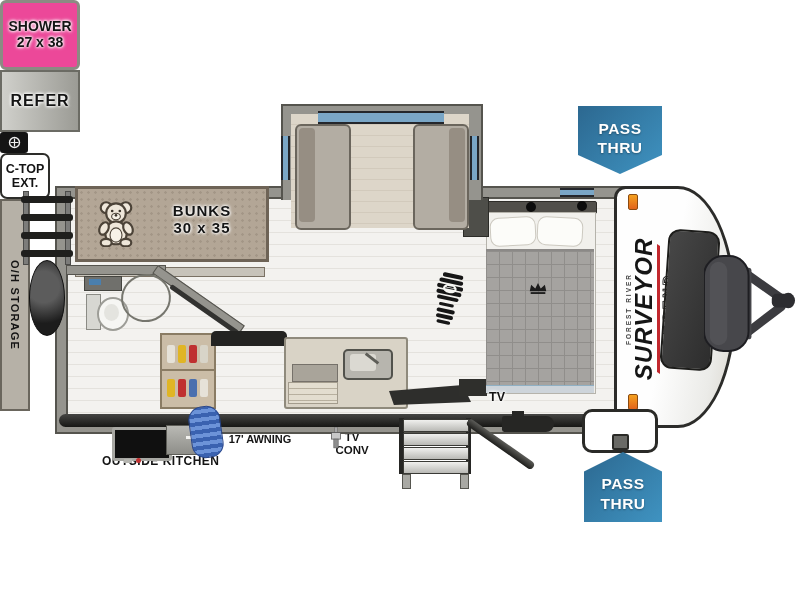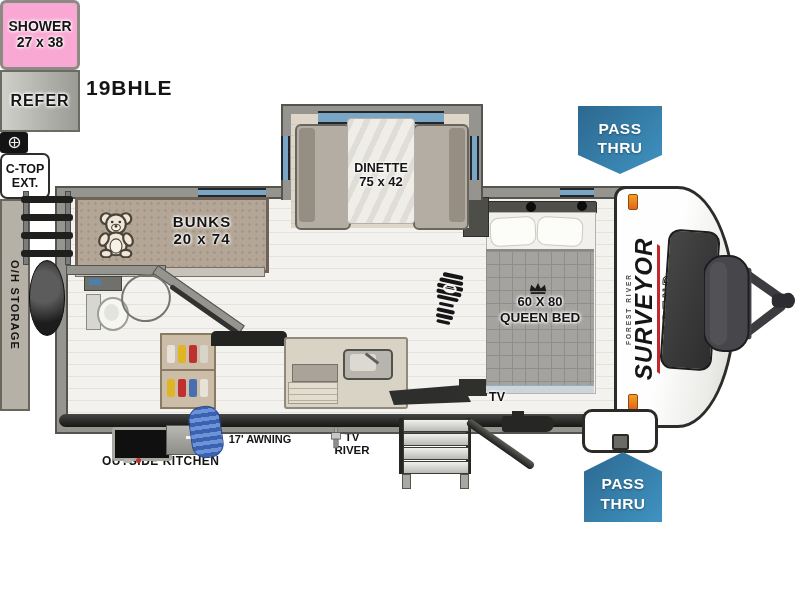--- a/index.html
+++ b/index.html
@@ -18,21 +18,21 @@
   .slide-shell{left:281px;top:104px;width:198px;height:94px;background:#95948e;
                border:2px solid #55544e;border-bottom:none;z-index:4;}
   .slide-floor{left:291px;top:114px;width:178px;height:114px;z-index:4;
                background:repeating-linear-gradient(180deg,#ddd6c9 0 10px,#d2cabc 10px 11px);}
   .bench{width:52px;height:102px;background:#b3ada3;border:2px solid #6b665d;border-radius:6px;z-index:5;}
   .bench .back{position:absolute;top:2px;width:16px;height:94px;background:#968e83;border-radius:4px;}
   .table{left:347px;top:118px;width:66px;height:104px;z-index:5;border:1px solid #b3b0a8;border-radius:4px;
          background:#efede7;
          background-image:repeating-linear-gradient(115deg,rgba(150,148,138,.18) 0 6px,transparent 6px 15px);}
   
-  .bunks{left:75px;top:197px;width:188px;height:70px;background:#b3a696;border:3px solid #6e6356;z-index:3;
+  .bunks{left:75px;top:186px;width:188px;height:70px;background:#b3a696;border:3px solid #6e6356;z-index:3;
          background-image:radial-gradient(rgba(90,78,64,.18) 1px,transparent 1.5px);background-size:7px 7px;}
   .bunk-edge{left:75px;top:267px;width:188px;height:8px;background:#c7c3ba;border:1px solid #7a7164;z-index:3;}
   
   .ladder{left:21px;top:191px;width:52px;height:72px;z-index:2;}
   .ladder .rail{position:absolute;top:0;width:4px;height:72px;background:#7c7c7a;border:1px solid #4c4c4a;}
   .ladder .rung{position:absolute;left:0;width:52px;height:7px;background:#1f1f1d;border-radius:3px;}
   .tire{left:29px;top:260px;width:34px;height:74px;border-radius:50%;z-index:2;
         background:radial-gradient(circle at 40% 35%,#5c5c5c 0 30%,#1c1c1c 70%);border:1px solid #0e0e0e;}
   
   .wallh{left:66px;top:265px;width:98px;height:8px;background:#95948e;border:1px solid #55544e;z-index:3;}
@@ -41,21 +41,21 @@
   .bathdoor{left:172px;top:284px;width:82px;height:5px;background:#323230;border-radius:2px;
             transform:rotate(35deg);transform-origin:left top;z-index:3;}
   .tank{left:86px;top:294px;width:13px;height:34px;background:#d7d7d2;border:1px solid #8b8b85;z-index:3;}
   .bowl{left:97px;top:297px;width:28px;height:30px;background:#f6f6f3;border:2px solid #9d9d97;border-radius:50%;z-index:3;}
   .bowl-in{left:104px;top:304px;width:15px;height:17px;background:#e4e4df;border-radius:50%;z-index:3;}
   .shelf{left:84px;top:276px;width:36px;height:13px;background:#70706c;border:1px solid #44443f;z-index:3;}
   .towel{left:89px;top:279px;width:12px;height:6px;background:#4a7fae;z-index:3;}
   .vanity{left:121px;top:274px;width:46px;height:44px;border-radius:50%;border:2px solid #76766e;z-index:3;
           transform:rotate(-15deg);
           background:radial-gradient(circle at 42% 40%,#ececе8 0,#ececE8 45%,#b9b9b3 46%);}
-  .shower{left:85px;top:341px;width:74px;height:64px;background:#f9a8d4;border:3px solid #8b8b83;
+  .shower{left:85px;top:341px;width:74px;height:64px;background:#ec4899;border:3px solid #8b8b83;
           border-radius:6px;z-index:3;display:flex;align-items:center;justify-content:center;}
   .pantry{left:160px;top:333px;width:52px;height:72px;background:#cbbda7;border:2px solid #8a7c64;z-index:3;}
   .pantry .shelfline{position:absolute;left:0;top:34px;width:100%;height:2px;background:#8a7c64;}
   .item{position:absolute;width:8px;height:18px;border-radius:2px;}
   
   .refer-top{left:211px;top:331px;width:76px;height:15px;background:#232321;border-radius:5px 5px 0 0;z-index:3;}
   .refer-body{left:211px;top:346px;width:76px;height:58px;border:2px solid #6b6b64;z-index:3;
               background:linear-gradient(90deg,#d0d0cb,#9b9b95);display:flex;align-items:center;justify-content:center;}
   .counter{left:284px;top:337px;width:120px;height:68px;background:#d9d3c6;border:2px solid #8f8a7c;border-radius:3px;z-index:3;}
   .mw{left:301px;top:341px;width:28px;height:21px;background:#141414;border-radius:3px;z-index:4;
@@ -129,21 +129,20 @@
   .badge-top{left:578px;top:106px;width:84px;height:68px;padding-top:13px;box-sizing:border-box;
              clip-path:polygon(0 0,100% 0,100% 72%,50% 100%,0 72%);}
   .badge-bottom{left:584px;top:452px;width:78px;height:70px;justify-content:flex-end;padding-bottom:9px;box-sizing:border-box;
                 clip-path:polygon(50% 0,100% 28%,100% 100%,0 100%,0 28%);}
 </style>
 </head>
 <body>
 
 <div class="stage">
 
-  <div class="lbl" style="left:86px;top:76px;font-size:21px;font-weight:600;letter-spacing:1px;">19BHLE</div>
 
   <div class="badge badge-top">
     <span>PASS</span>
     <span>THRU</span>
   </div>
   <div class="badge badge-bottom">
     <span>PASS</span>
     <span>THRU</span>
   </div>
 
@@ -172,21 +171,21 @@
       <circle cx="20" cy="15" r="1.2" fill="#3a332b"></circle>
       <ellipse cx="20" cy="31" rx="10" ry="10.5" fill="#efe7da" stroke="#4c4338" stroke-width="2"></ellipse>
       <ellipse cx="20" cy="33" rx="5.5" ry="6.5" fill="#f7f2e8" stroke="#4c4338"></ellipse>
       <ellipse cx="9" cy="27" rx="4" ry="6" fill="#efe7da" stroke="#4c4338" stroke-width="2" transform="rotate(25 9 27)"></ellipse>
       <ellipse cx="31" cy="27" rx="4" ry="6" fill="#efe7da" stroke="#4c4338" stroke-width="2" transform="rotate(-25 31 27)"></ellipse>
       <ellipse cx="11" cy="40" rx="5" ry="3.5" fill="#efe7da" stroke="#4c4338" stroke-width="2"></ellipse>
       <ellipse cx="29" cy="40" rx="5" ry="3.5" fill="#efe7da" stroke="#4c4338" stroke-width="2"></ellipse>
     </svg>
     <div class="lbl" style="left:68px;top:14px;width:112px;font-size:15px;letter-spacing:1px;">
       <div>BUNKS</div>
-      <div>20 x 74</div>
+      <div>30 x 35</div>
     </div>
   </div>
   <div class="abs bunk-edge"></div>
 
   <div class="abs wallh"></div>
   <div class="abs walla"></div>
   <div class="abs bathdoor"></div>
   <div class="abs shelf"></div>
   <div class="abs towel"></div>
   <div class="abs tank"></div>
@@ -266,47 +265,37 @@
   <div class="abs spk" style="left:577px;top:201px;"></div>
   <div class="abs mattress"></div>
   <div class="abs pillow" style="left:490px;top:217px;transform:rotate(-3deg);"></div>
   <div class="abs pillow" style="left:537px;top:217px;transform:rotate(3deg);"></div>
   <div class="abs blanket"></div>
   <div class="abs footstrip"></div>
   <svg class="abs" style="left:527px;top:281px;z-index:5;" width="22" height="14" viewBox="0 0 24 15">
     <path d="M3 11 L4.5 4 L9 8 L12 2 L15 8 L19.5 4 L21 11 Z" fill="#1c1c1c"></path>
     <rect x="4" y="12" width="16" height="2" fill="#1c1c1c"></rect>
   </svg>
-  <div class="lbl" style="left:500px;top:295px;width:80px;font-size:13px;z-index:5;">
-    <div>60 X 80</div>
-    <div style="font-size:13.5px;">QUEEN BED</div>
-  </div>
   <div class="ohstrip">
     <span class="ohtext">O/H STORAGE</span>
   </div>
   <div class="abs wardrobe"></div>
   <div class="abs tvblock"></div>
   <div class="lbl" style="left:489px;top:390px;font-size:12.5px;z-index:5;">TV</div>
 
   <div class="abs slide-shell"></div>
   <div class="abs slide-floor"></div>
   <div class="abs win" style="left:318px;top:111px;width:126px;height:13px;z-index:5;"></div>
   <div class="abs winv" style="left:281px;top:136px;width:9px;height:44px;"></div>
   <div class="abs winv" style="left:470px;top:136px;width:9px;height:44px;"></div>
   <div class="abs bench" style="left:295px;top:124px;">
     <div class="back" style="left:2px;"></div>
   </div>
   <div class="abs bench" style="left:413px;top:124px;">
     <div class="back" style="right:2px;"></div>
-  </div>
-  <div class="abs table">
-    <div class="lbl" style="left:0;top:42px;width:66px;font-size:12.5px;">
-      <div>DINETTE</div>
-      <div style="font-size:13px;">75 x 42</div>
-    </div>
   </div>
 
   <div class="abs cap"></div>
   <div class="abs branding">
     <div class="maker">FOREST RIVER</div>
     <div class="surveyor">SURVEYOR</div>
     <div class="redline"></div>
     <div class="legend">LEGEND</div>
   </div>
   <div class="abs rockguard"></div>
@@ -346,16 +335,16 @@
   <div class="abs hose"></div>
   <div class="lbl" style="left:102px;top:455px;width:110px;font-size:12px;letter-spacing:0.5px;">OUTSIDE KITCHEN</div>
   <div class="lbl" style="left:226px;top:433px;width:68px;font-size:11px;">17' AWNING</div>
   <svg class="abs" style="left:330px;top:427px;z-index:6;" width="12" height="22" viewBox="0 0 10 20">
     <rect x="4" y="0" width="2" height="5" fill="#b9b9b9" stroke="#555" stroke-width="0.5"></rect>
     <rect x="1" y="5" width="8" height="6" fill="#c8c8c8" stroke="#555" stroke-width="0.7"></rect>
     <rect x="3" y="11" width="4" height="8" fill="#8e8e8e" stroke="#555" stroke-width="0.5"></rect>
   </svg>
   <div class="lbl" style="left:332px;top:431px;width:40px;font-size:11.5px;">
     <div>TV</div>
-    <div>RIVER</div>
+    <div>CONV</div>
   </div>
 
 </div>
 
 </body></html>

